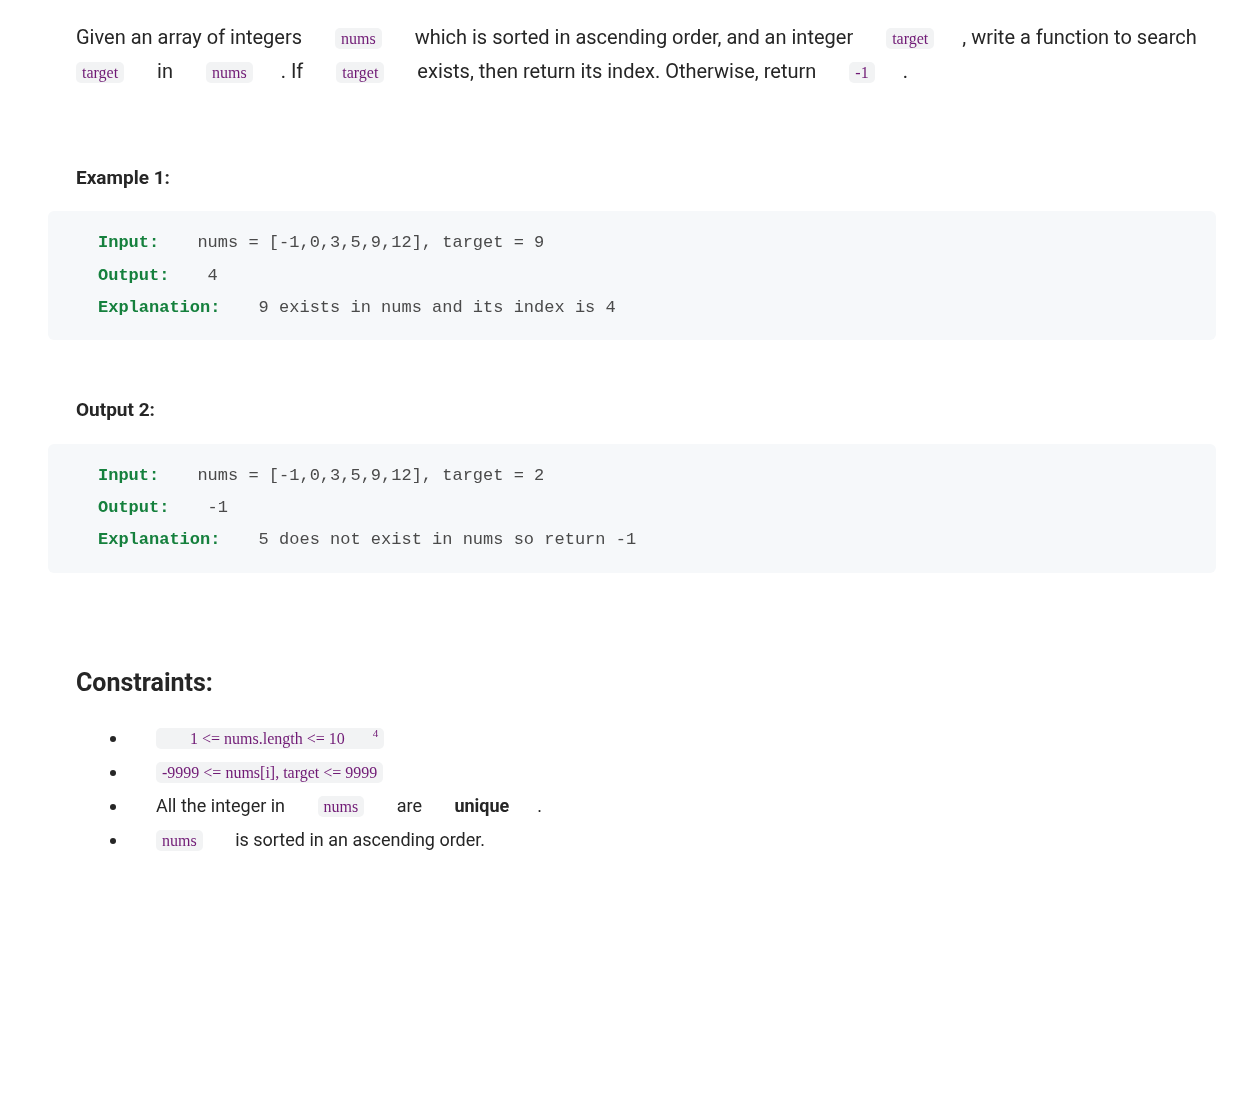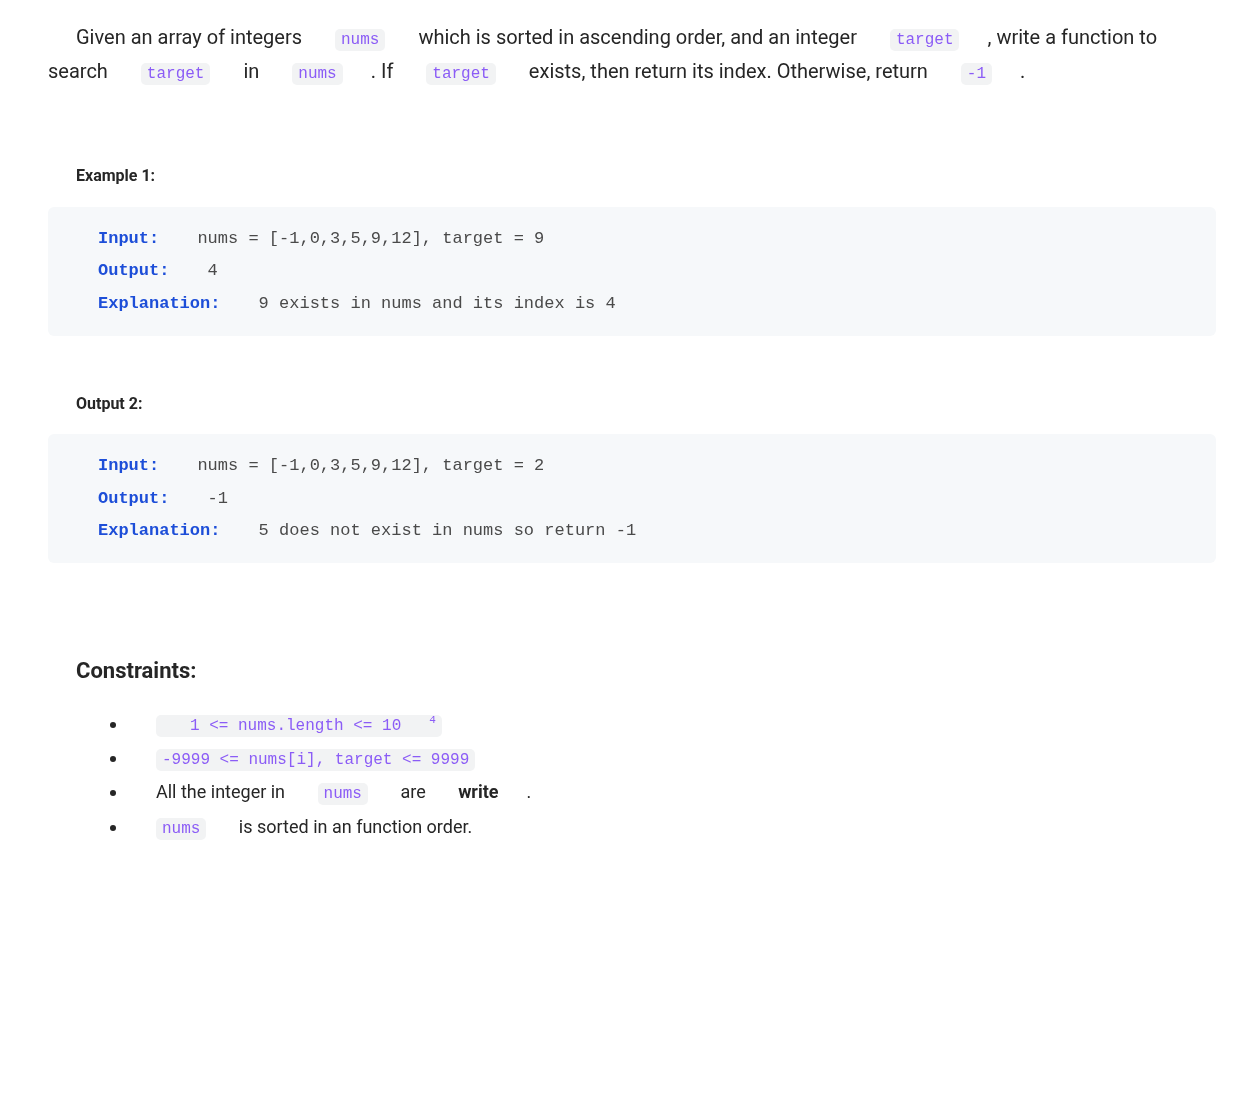--- a/index.html
+++ b/index.html
@@ -17,30 +17,30 @@
     }
     p {
       margin: 0 0 20px 0;
     }
     .description {
       font-size: 20px;
       line-height: 1.7;
       color: #262626;
     }
     code.inline {
-      font-family: Liberation Mono, monospace;
+      font-family: Liberation Serif, serif;
       background-color: #f2f3f4;
-      color: #8b5cf6;
+      color: #701a75;
       padding: 2px 6px;
       border-radius: 5px;
       font-size: 16px;
     }
     .example-heading {
       font-weight: 700;
-      font-size: 16px;
+      font-size: 19px;
       margin-top: 55px;
       margin-bottom: 18px;
       color: #262626;
     }
     .example-heading.first {
       margin-top: 75px;
     }
     pre.example-block {
       background-color: #f6f8fa;
       border-radius: 6px;
@@ -48,25 +48,25 @@
       font-family: Menlo, Monaco, Consolas, "Courier New", monospace;
       font-size: 17px;
       line-height: 1.9;
       margin: 0 0 24px 0;
       color: #4a4a4a;
       white-space: pre-wrap;
       overflow-x: auto;
     }
     pre.example-block .label {
       font-weight: 700;
-      color: #1d4ed8;
+      color: #15803d;
     }
     .constraints-heading {
       font-weight: 700;
-      font-size: 22px;
+      font-size: 25px;
       margin-top: 90px;
       margin-bottom: 18px;
       color: #262626;
     }
     ul.constraints {
       list-style: disc;
       padding-left: 52px;
       margin: 0;
     }
     ul.constraints li {
@@ -107,18 +107,18 @@
 <div class="constraints-heading">Constraints:</div>
 
 <ul class="constraints">
   <li>
     <code class="inline"><span>1 &lt;= nums.length &lt;= 10</span><sup>4</sup></code>
   </li>
   <li>
     <code class="inline">-9999 &lt;= nums[i], target &lt;= 9999</code>
   </li>
   <li>
-    <span>All the integer in </span><code class="inline">nums</code><span> are </span><span class="bold">write</span><span>.</span>
+    <span>All the integer in </span><code class="inline">nums</code><span> are </span><span class="bold">unique</span><span>.</span>
   </li>
   <li>
-    <code class="inline">nums</code><span> is sorted in an function order.</span>
+    <code class="inline">nums</code><span> is sorted in an ascending order.</span>
   </li>
 </ul>
 
 </body></html>

